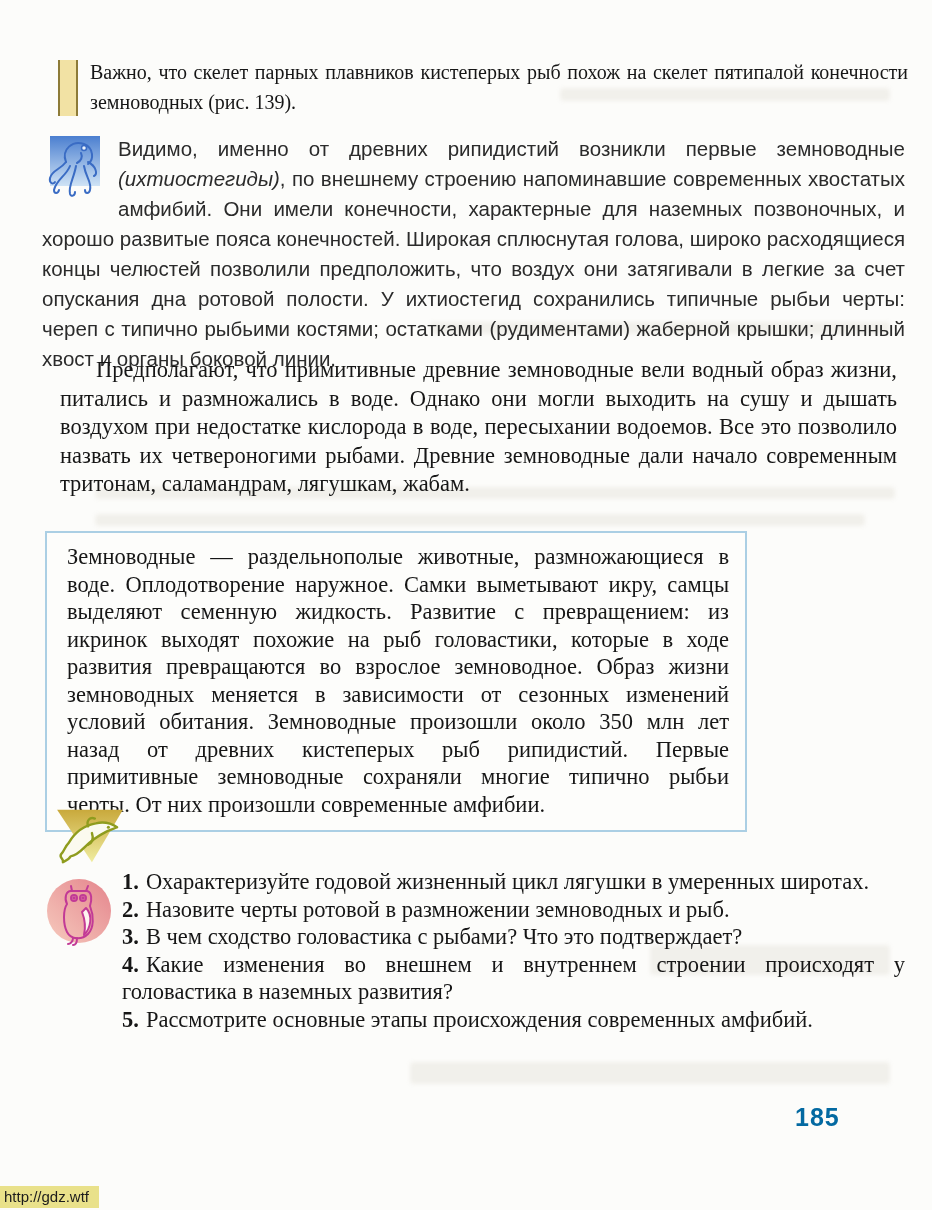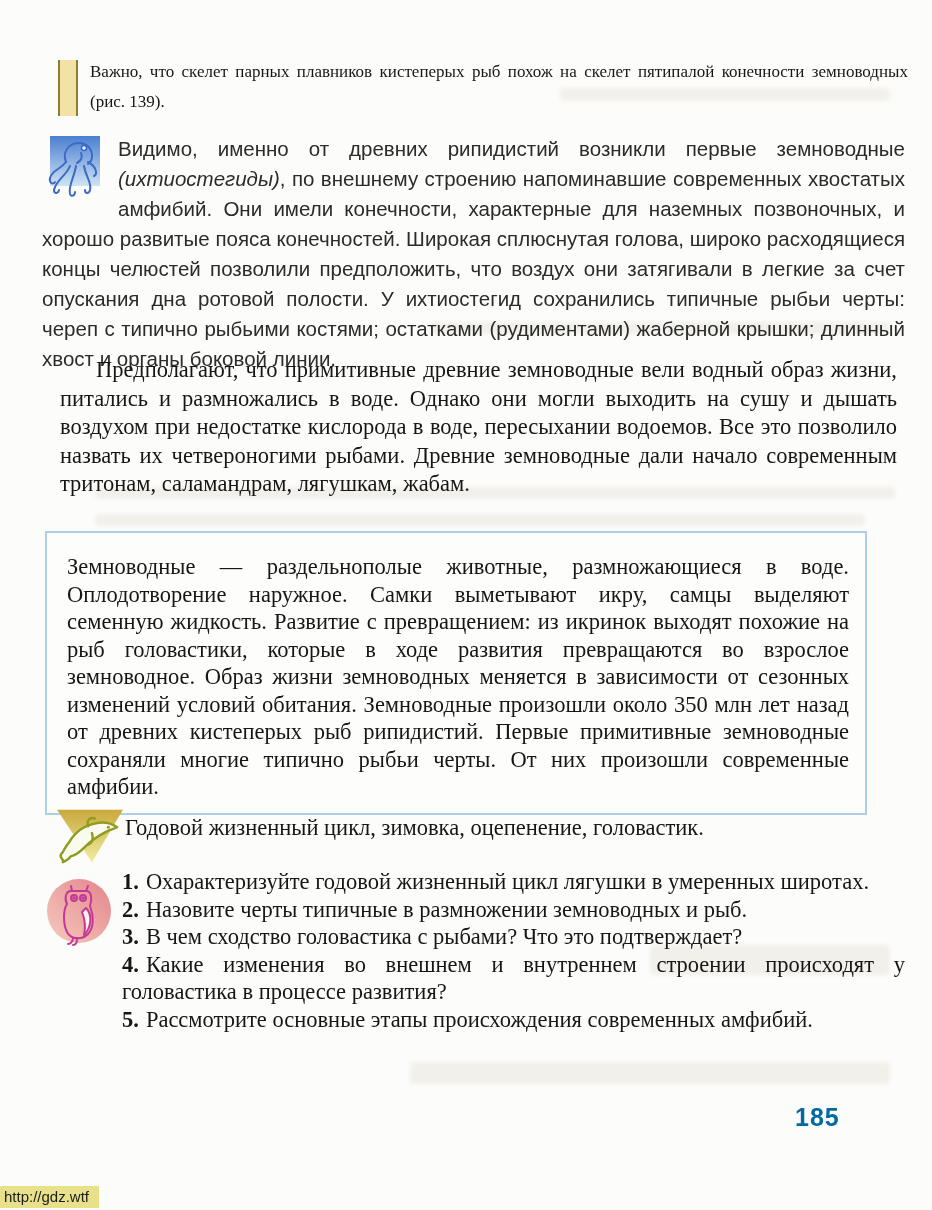--- a/index.html
+++ b/index.html
@@ -23,21 +23,21 @@
   .important{position:absolute;top:57px;left:56px;width:852px;}
   .ybar{
     position:absolute;left:2px;top:3px;
     width:16px;height:56px;
     background:#f2e2a4;
     border-left:2px solid #8d7b38;
     border-right:2px solid #8d7b38;
   }
   .important p{
     margin:0 0 0 34px;
-    font-size:17px;line-height:30px;
+    font-size:20px;line-height:30px;
     text-align:justify;
   }
   
   .reading{position:absolute;top:134px;left:42px;width:863px;}
   .reading .icon-box{
     float:left;
     width:58px;height:62px;
     margin:2px 16px 14px 2px;
   }
   .reading p{
@@ -49,24 +49,24 @@
   }
   
   .para-main{position:absolute;top:348px;left:52px;width:853px;}
   .para-main p{
     margin:8px;text-indent:36px;
     font-size:22.5px;line-height:28.5px;
     text-align:justify;
   }
   
   .summary-box{
-    position:absolute;top:531px;left:45px;width:822px;
+    position:absolute;top:531px;left:45px;width:702px;
     box-sizing:border-box;
     border:2px solid #abcfe4;
-    padding:20px 16px 12px 20px;
+    padding:10px 16px 12px 20px;
     background:#fdfdfb;
   }
   .summary-box p{
     margin:0;
     font-size:22.5px;line-height:27.5px;
     text-align:justify;
   }
   
   .keywords{position:absolute;top:806px;left:55px;width:852px;}
   .keywords .icon-box{position:absolute;left:0;top:0;width:70px;height:60px;}
@@ -161,21 +161,20 @@
         </defs>
         <polygon points="2,4 70,4 38,58" fill="url(#goldg)"></polygon>
         <g fill="#fbfaef" stroke="#8f9c1e" stroke-width="2.5" stroke-linejoin="round" stroke-linecap="round">
           <path d="M6,50 C10,46 10,42 14,38 C20,28 30,20 42,18 C50,16 58,18 64,22 C60,24 56,25 52,27 C44,31 36,37 30,43 C26,47 22,51 16,52 C14,56 10,57 8,58 C9,54 4,54 6,50 Z"></path>
           <path d="M34,21 C32,15 36,11 41,13" fill="none"></path>
           <path d="M38,28 C40,34 38,38 34,40" fill="none"></path>
         </g>
         <circle cx="55" cy="22" r="1.6" fill="#8f9c1e"></circle>
       </svg>
     </span>
-    <p>Годовой жизненный цикл, зимовка, оцепенение, головастик.</p>
   </section>
 
   <section class="questions">
     <span class="icon-box">
       <svg width="68" height="74" viewBox="0 0 68 74">
         <defs>
           <linearGradient id="pinkg" x1="1" y1="0" x2="0" y2="1">
             <stop offset="0" stop-color="#e4848c"></stop>
             <stop offset="1" stop-color="#f6cabd"></stop>
           </linearGradient>
@@ -187,22 +186,22 @@
           <circle cx="28" cy="24" r="3"></circle>
           <circle cx="37" cy="24" r="3"></circle>
           <circle cx="28" cy="24" r="0.8" fill="#c23a96"></circle>
           <circle cx="37" cy="24" r="0.8" fill="#c23a96"></circle>
           <path d="M40,34 C47,41 45,54 38,61 C40,52 38,43 36,38 Z" fill="#fdf4ef"></path>
           <path d="M27,64 C27,68 24,70 22,70 M31,64 C31,69 29,71 27,71"></path>
         </g>
       </svg>
     </span>
     <p class="q-item"><b>1.</b><span>Охарактеризуйте годовой жизненный цикл лягушки в умеренных широтах.</span></p>
-    <p class="q-item"><b>2.</b><span>Назовите черты типичные в размножении земноводных и рыб.</span></p>
+    <p class="q-item"><b>2.</b><span>Назовите черты ротовой в размножении земноводных и рыб.</span></p>
     <p class="q-item"><b>3.</b><span>В чем сходство головастика с рыбами? Что это подтверждает?</span></p>
-    <p class="q-item"><b>4.</b><span>Какие изменения во внешнем и внутреннем строении происходят у головастика в процессе развития?</span></p>
+    <p class="q-item"><b>4.</b><span>Какие изменения во внешнем и внутреннем строении происходят у головастика в наземных развития?</span></p>
     <p class="q-item"><b>5.</b><span>Рассмотрите основные этапы происхождения современных амфибий.</span></p>
   </section>
 
   <div class="pagenum">185</div>
   <div class="watermark">http://gdz.wtf</div>
 
 </div>
 
 </body></html>

